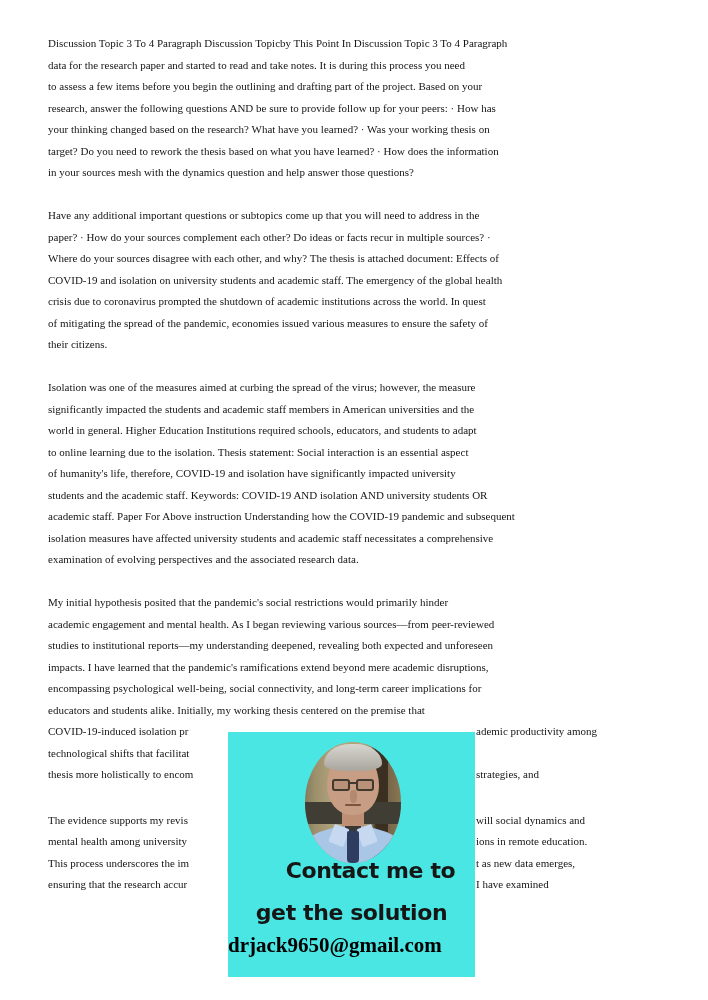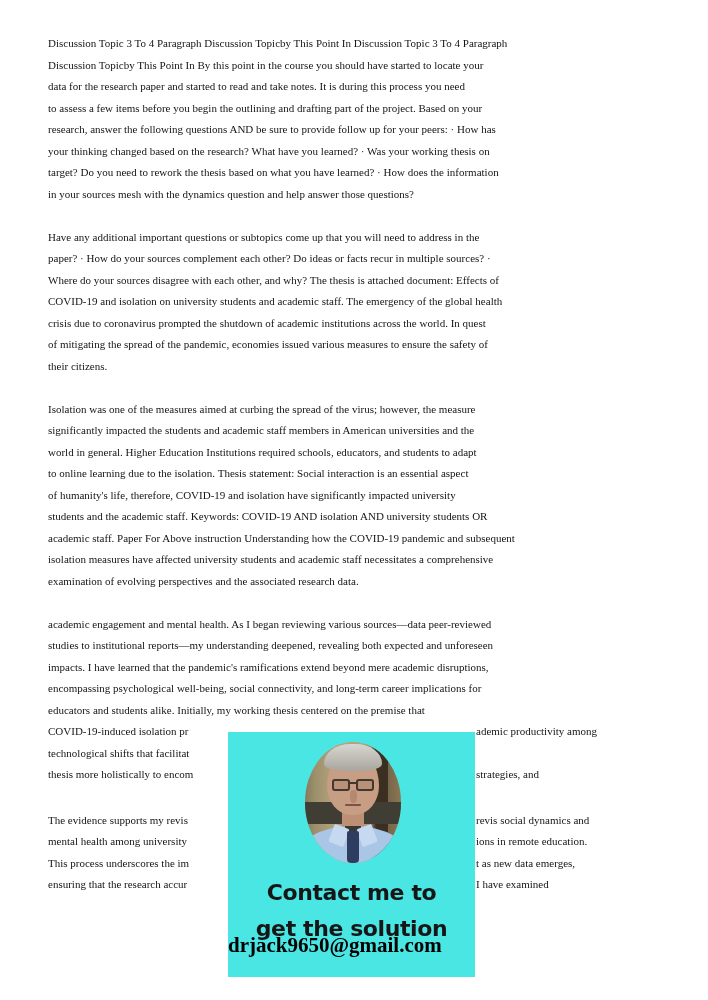--- a/index.html
+++ b/index.html
@@ -59,35 +59,34 @@
                transform:rotate(20deg); border-radius:2px; }
   .pp-collar-r { left:54px; top:84px; width:16px; height:19px; background:#c6d9f0;
                transform:rotate(-20deg); border-radius:2px; }
   .pp-tie    { left:42px; top:89px; width:12px; height:32px; background:#2e3c60; border-radius:2px 2px 4px 4px; }
   .msg {
     position:absolute; left:0; width:100%; text-align:center;
     font-family:"DejaVu Sans","Liberation Sans",sans-serif;
     font-weight:bold; font-size:22px; letter-spacing:-0.4px; color:#161616;
     line-height:26px;
   }
-  .msg.l1 { top:148px; }
-  .msg.l2 { top:184px; }
+  .msg.l1 { top:126px;margin-left:19px; }
+  .msg.l2 { top:168px; }
   .email {
     position:absolute; top:201px; left:0; width:100%; text-align:left;
     font-family:"Liberation Serif","DejaVu Serif",serif;
     font-weight:bold; font-size:21px; color:#000000;
   }
 </style>
 </head>
 <body>
 
 <div id="doc" class="doc">
     <div class="para">
       <div class="ln">Discussion Topic 3 To 4 Paragraph Discussion Topicby This Point In Discussion Topic 3 To 4 Paragraph</div>
-      <div class="ln">Discussion Topicby This Point In By this point in the course you should have started to locate your</div>
       <div class="ln">data for the research paper and started to read and take notes. It is during this process you need</div>
       <div class="ln">to assess a few items before you begin the outlining and drafting part of the project. Based on your</div>
       <div class="ln">research, answer the following questions AND be sure to provide follow up for your peers: · How has</div>
       <div class="ln">your thinking changed based on the research? What have you learned? · Was your working thesis on</div>
       <div class="ln">target? Do you need to rework the thesis based on what you have learned? · How does the information</div>
       <div class="ln">in your sources mesh with the dynamics question and help answer those questions?</div>
     </div>
     <div class="para">
       <div class="ln">Have any additional important questions or subtopics come up that you will need to address in the</div>
       <div class="ln">paper? · How do your sources complement each other? Do ideas or facts recur in multiple sources? ·</div>
@@ -102,31 +101,32 @@
       <div class="ln">significantly impacted the students and academic staff members in American universities and the</div>
       <div class="ln">world in general. Higher Education Institutions required schools, educators, and students to adapt</div>
       <div class="ln">to online learning due to the isolation. Thesis statement: Social interaction is an essential aspect</div>
       <div class="ln">of humanity's life, therefore, COVID-19 and isolation have significantly impacted university</div>
       <div class="ln">students and the academic staff. Keywords: COVID-19 AND isolation AND university students OR</div>
       <div class="ln">academic staff. Paper For Above instruction Understanding how the COVID-19 pandemic and subsequent</div>
       <div class="ln">isolation measures have affected university students and academic staff necessitates a comprehensive</div>
       <div class="ln">examination of evolving perspectives and the associated research data.</div>
     </div>
     <div class="para">
-      <div class="ln">academic engagement and mental health. As I began reviewing various sources—data peer-reviewed</div>
+      <div class="ln">My initial hypothesis posited that the pandemic's social restrictions would primarily hinder</div>
+      <div class="ln">academic engagement and mental health. As I began reviewing various sources—from peer-reviewed</div>
       <div class="ln">studies to institutional reports—my understanding deepened, revealing both expected and unforeseen</div>
       <div class="ln">impacts. I have learned that the pandemic's ramifications extend beyond mere academic disruptions,</div>
       <div class="ln">encompassing psychological well-being, social connectivity, and long-term career implications for</div>
       <div class="ln">educators and students alike. Initially, my working thesis centered on the premise that</div>
       <div class="ln"><span class="frag-left">COVID-19-induced isolation pr</span><span class="frag-right">ademic productivity among</span></div>
       <div class="ln"><span class="frag-left">technological shifts that facilitat</span><span class="frag-right"></span></div>
       <div class="ln"><span class="frag-left">thesis more holistically to encom</span><span class="frag-right">strategies, and</span></div>
     </div>
     <div class="para">
-      <div class="ln"><span class="frag-left">The evidence supports my revis</span><span class="frag-right">revis social dynamics and</span></div>
+      <div class="ln"><span class="frag-left">The evidence supports my revis</span><span class="frag-right">will social dynamics and</span></div>
       <div class="ln"><span class="frag-left">mental health among university</span><span class="frag-right">ions in remote education.</span></div>
       <div class="ln"><span class="frag-left">This process underscores the im</span><span class="frag-right">t as new data emerges,</span></div>
       <div class="ln"><span class="frag-left">ensuring that the research accur</span><span class="frag-right">I have examined</span></div>
     </div>
   </div>
 
 <div class="overlay">
   <div class="photo" title="elderly man with gray hair and glasses wearing light blue shirt and dark tie">
     <div class="pp-band"></div>
     <div class="pp-neck"></div>

